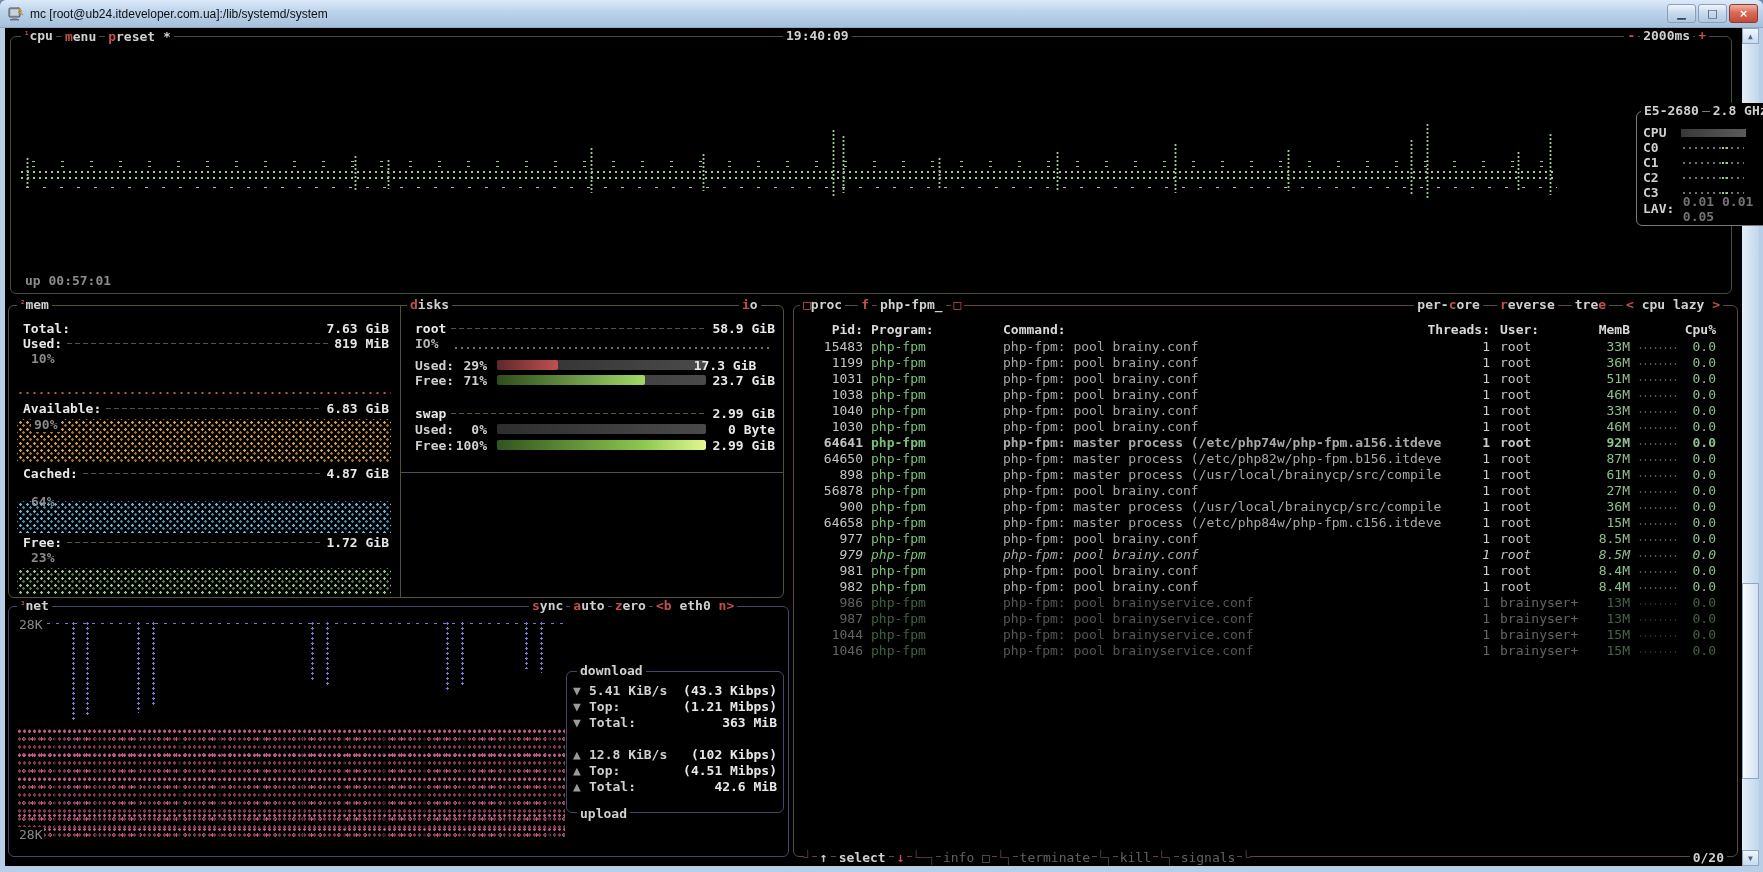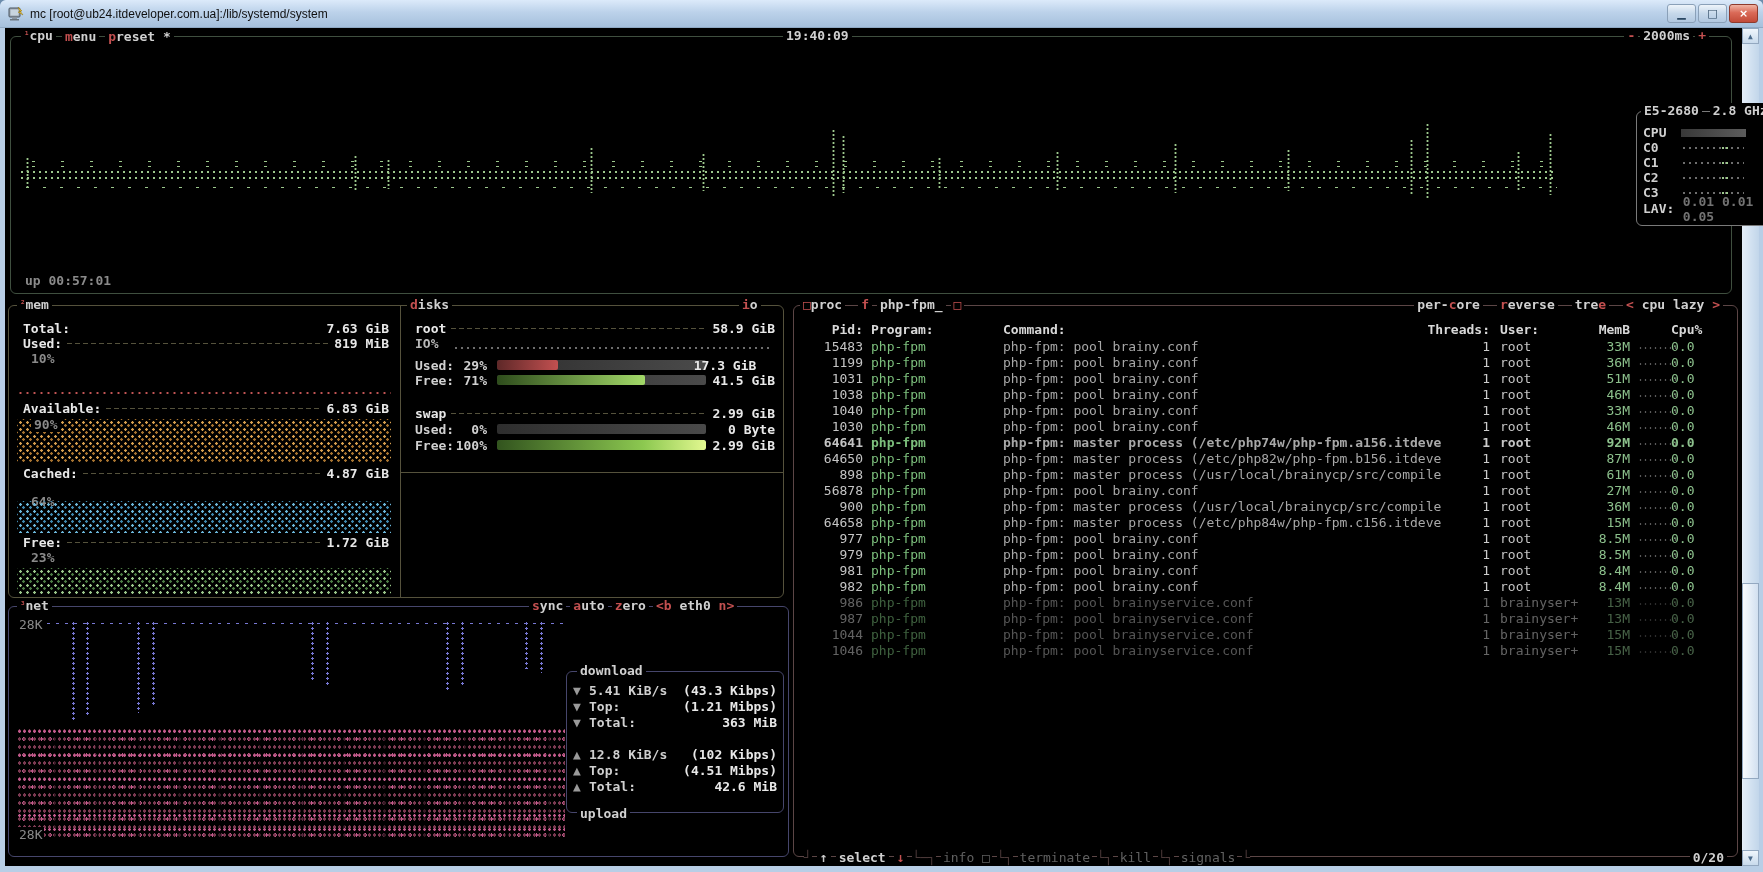--- a/index.html
+++ b/index.html
@@ -73,21 +73,21 @@
 .gdot{position:absolute;left:58%;top:6px;width:8px;height:5px;background-image:radial-gradient(var(--green) 1px,transparent 1.2px);background-size:4px 4px}
 .ival{width:40px;text-align:right;color:var(--value_green)}
 
 .c-pid{position:absolute;left:0;width:67px;text-align:right;color:#c4c4c4}
 .c-prog{position:absolute;left:75px;width:130px;color:var(--green_text)}
 .c-cmd{position:absolute;left:207px;width:440px;overflow:hidden;color:#a8a8a8}
 .c-thr{position:absolute;left:620px;width:74px;text-align:right;color:#cccccc}
 .c-user{position:absolute;left:704px;width:95px;color:#c4c4c4}
 .c-mem{position:absolute;left:779px;width:55px;text-align:right;color:var(--value_green)}
 .c-dots{position:absolute;left:842px;width:40px;top:7px;height:5px}
-.c-cpu{position:absolute;left:875px;width:45px;color:var(--value_green)}
+.c-cpu{position:absolute;left:875px;width:45px;text-align:right;color:var(--value_green)}
 .phead span{font-weight:bold;color:#d8d8d8}
 .phead .c-pid,.phead .c-prog,.phead .c-cmd,.phead .c-thr,.phead .c-user,.phead .c-mem,.phead .c-cpu{color:#d8d8d8}
 .prow{position:absolute;left:0;right:0;height:16px;line-height:16px;white-space:pre}
 .prow.dim{opacity:.5}
 
 .dlrow{display:flex;height:16px;align-items:center;padding:0 6px;font-weight:bold;white-space:pre}
 .arrow{width:16px;color:#9a9a9a}
 .dval{margin-left:auto;color:var(--bright)}
 
 .bbar{position:absolute;bottom:-9px;left:10px;display:flex;align-items:center;gap:5px;z-index:6;white-space:pre}
@@ -281,21 +281,21 @@
         <div class="bar" style="left:90px;top:54px;width:209px">
             <span class="fill fred" style="width:29%"></span>
           </div>
         <div class="row val" style="right:2px;top:52px;width:100px;text-align:center">17.3 GiB</div>
 
         <div class="row" style="left:8px;top:67px;font-weight:bold">Free:</div>
         <div class="row" style="left:42px;top:67px;width:38px;text-align:right;font-weight:bold">71%</div>
         <div class="bar" style="left:90px;top:69px;width:209px">
             <span class="fill fgreen" style="width:71%"></span>
           </div>
-        <div class="row val" style="right:2px;top:67px;width:100px;text-align:right">41.5 GiB</div>
+        <div class="row val" style="right:2px;top:67px;width:100px;text-align:right">23.7 GiB</div>
 
         <div class="lrow" style="top:100px;left:8px;right:2px">
           <span class="val">swap</span>
           <span class="dash"></span>
           <span class="val">2.99 GiB</span>
         </div>
         <div class="row" style="left:8px;top:116px;font-weight:bold">Used:</div>
         <div class="row" style="left:42px;top:116px;width:38px;text-align:right;font-weight:bold">0%</div>
         <div class="bar" style="left:90px;top:118px;width:209px">
             <span class="fill fred" style="width:0%"></span>
@@ -401,21 +401,21 @@
           <div class="prow" style="top: 48px;"><span class="c-pid">1038</span><span class="c-prog">php-fpm</span><span class="c-cmd">php-fpm: pool brainy.conf</span><span class="c-thr">1</span><span class="c-user">root</span><span class="c-mem">46M</span><span class="c-cpu">0.0</span><span class="c-dots pdots"></span></div>
           <div class="prow" style="top: 64px;"><span class="c-pid">1040</span><span class="c-prog">php-fpm</span><span class="c-cmd">php-fpm: pool brainy.conf</span><span class="c-thr">1</span><span class="c-user">root</span><span class="c-mem">33M</span><span class="c-cpu">0.0</span><span class="c-dots pdots"></span></div>
           <div class="prow" style="top: 80px;"><span class="c-pid">1030</span><span class="c-prog">php-fpm</span><span class="c-cmd">php-fpm: pool brainy.conf</span><span class="c-thr">1</span><span class="c-user">root</span><span class="c-mem">46M</span><span class="c-cpu">0.0</span><span class="c-dots pdots"></span></div>
           <div class="prow" style="top: 96px; font-weight: bold;"><span class="c-pid">64641</span><span class="c-prog">php-fpm</span><span class="c-cmd">php-fpm: master process (/etc/php74w/php-fpm.a156.itdeve</span><span class="c-thr">1</span><span class="c-user">root</span><span class="c-mem">92M</span><span class="c-cpu">0.0</span><span class="c-dots pdots"></span></div>
           <div class="prow" style="top: 112px;"><span class="c-pid">64650</span><span class="c-prog">php-fpm</span><span class="c-cmd">php-fpm: master process (/etc/php82w/php-fpm.b156.itdeve</span><span class="c-thr">1</span><span class="c-user">root</span><span class="c-mem">87M</span><span class="c-cpu">0.0</span><span class="c-dots pdots"></span></div>
           <div class="prow" style="top: 128px;"><span class="c-pid">898</span><span class="c-prog">php-fpm</span><span class="c-cmd">php-fpm: master process (/usr/local/brainycp/src/compile</span><span class="c-thr">1</span><span class="c-user">root</span><span class="c-mem">61M</span><span class="c-cpu">0.0</span><span class="c-dots pdots"></span></div>
           <div class="prow" style="top: 144px;"><span class="c-pid">56878</span><span class="c-prog">php-fpm</span><span class="c-cmd">php-fpm: pool brainy.conf</span><span class="c-thr">1</span><span class="c-user">root</span><span class="c-mem">27M</span><span class="c-cpu">0.0</span><span class="c-dots pdots"></span></div>
           <div class="prow" style="top: 160px;"><span class="c-pid">900</span><span class="c-prog">php-fpm</span><span class="c-cmd">php-fpm: master process (/usr/local/brainycp/src/compile</span><span class="c-thr">1</span><span class="c-user">root</span><span class="c-mem">36M</span><span class="c-cpu">0.0</span><span class="c-dots pdots"></span></div>
           <div class="prow" style="top: 176px;"><span class="c-pid">64658</span><span class="c-prog">php-fpm</span><span class="c-cmd">php-fpm: master process (/etc/php84w/php-fpm.c156.itdeve</span><span class="c-thr">1</span><span class="c-user">root</span><span class="c-mem">15M</span><span class="c-cpu">0.0</span><span class="c-dots pdots"></span></div>
           <div class="prow" style="top: 192px;"><span class="c-pid">977</span><span class="c-prog">php-fpm</span><span class="c-cmd">php-fpm: pool brainy.conf</span><span class="c-thr">1</span><span class="c-user">root</span><span class="c-mem">8.5M</span><span class="c-cpu">0.0</span><span class="c-dots pdots"></span></div>
-          <div class="prow" style="top: 208px;"><span class="c-pid">979</span><span class="c-prog">php-fpm</span><span class="c-cmd">php-fpm: pool brainy.conf</span><span class="c-thr">1</span><span class="c-user">root</span><span class="c-mem">8.5M</span><span class="c-cpu">0.0</span><span class="c-dots pdots"></span></div>
+          <div class="prow" style="top: 208px; font-style: italic;"><span class="c-pid">979</span><span class="c-prog">php-fpm</span><span class="c-cmd">php-fpm: pool brainy.conf</span><span class="c-thr">1</span><span class="c-user">root</span><span class="c-mem">8.5M</span><span class="c-cpu">0.0</span><span class="c-dots pdots"></span></div>
           <div class="prow" style="top: 224px;"><span class="c-pid">981</span><span class="c-prog">php-fpm</span><span class="c-cmd">php-fpm: pool brainy.conf</span><span class="c-thr">1</span><span class="c-user">root</span><span class="c-mem">8.4M</span><span class="c-cpu">0.0</span><span class="c-dots pdots"></span></div>
           <div class="prow" style="top: 240px;"><span class="c-pid">982</span><span class="c-prog">php-fpm</span><span class="c-cmd">php-fpm: pool brainy.conf</span><span class="c-thr">1</span><span class="c-user">root</span><span class="c-mem">8.4M</span><span class="c-cpu">0.0</span><span class="c-dots pdots"></span></div>
           <div class="prow dim" style="top: 256px;"><span class="c-pid">986</span><span class="c-prog">php-fpm</span><span class="c-cmd">php-fpm: pool brainyservice.conf</span><span class="c-thr">1</span><span class="c-user">brainyser+</span><span class="c-mem">13M</span><span class="c-cpu">0.0</span><span class="c-dots pdots"></span></div>
           <div class="prow dim" style="top: 272px;"><span class="c-pid">987</span><span class="c-prog">php-fpm</span><span class="c-cmd">php-fpm: pool brainyservice.conf</span><span class="c-thr">1</span><span class="c-user">brainyser+</span><span class="c-mem">13M</span><span class="c-cpu">0.0</span><span class="c-dots pdots"></span></div>
           <div class="prow dim" style="top: 288px;"><span class="c-pid">1044</span><span class="c-prog">php-fpm</span><span class="c-cmd">php-fpm: pool brainyservice.conf</span><span class="c-thr">1</span><span class="c-user">brainyser+</span><span class="c-mem">15M</span><span class="c-cpu">0.0</span><span class="c-dots pdots"></span></div>
           <div class="prow dim" style="top: 304px;"><span class="c-pid">1046</span><span class="c-prog">php-fpm</span><span class="c-cmd">php-fpm: pool brainyservice.conf</span><span class="c-thr">1</span><span class="c-user">brainyser+</span><span class="c-mem">15M</span><span class="c-cpu">0.0</span><span class="c-dots pdots"></span></div>
         </div>
 
       <div class="bbar">
         <span class="cor">┘</span>

